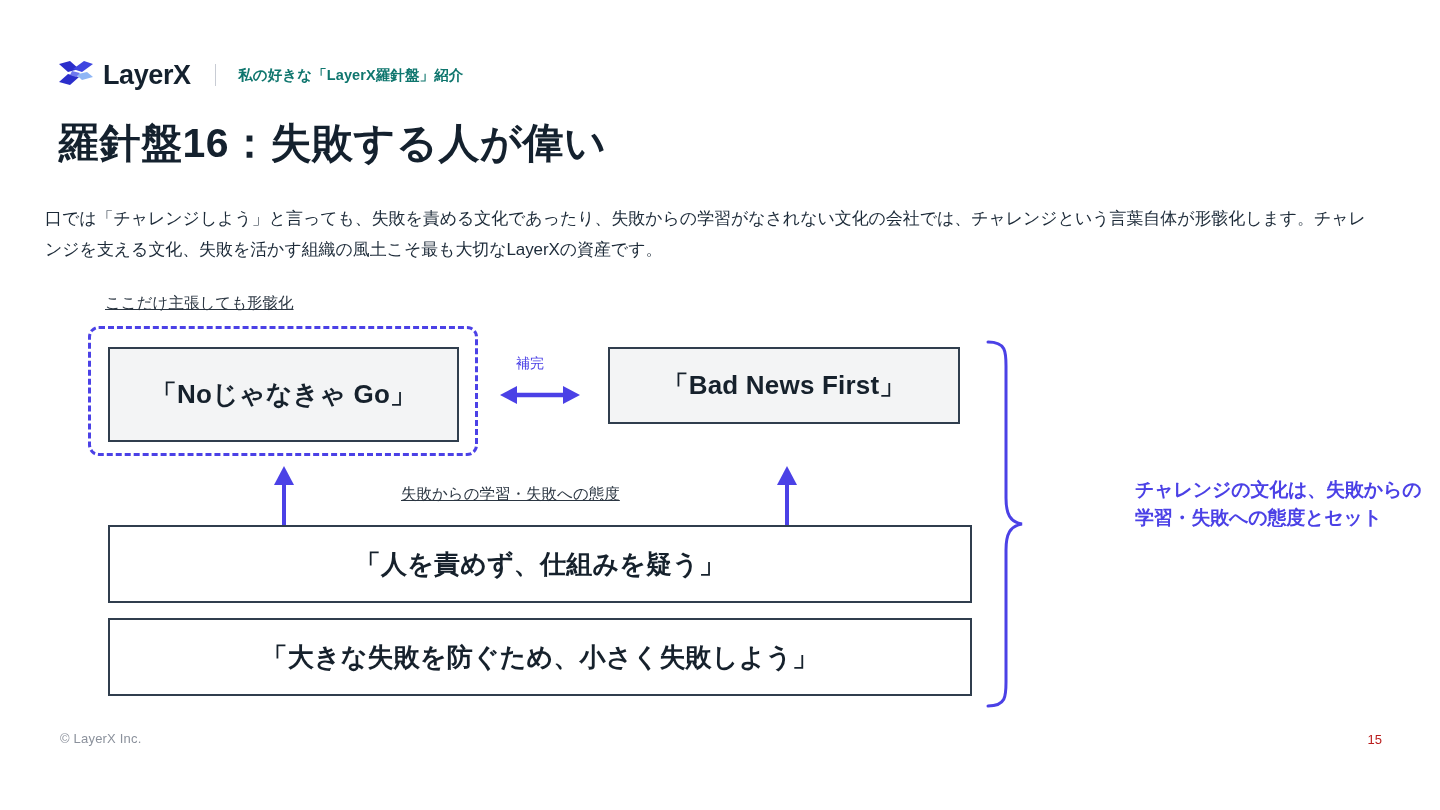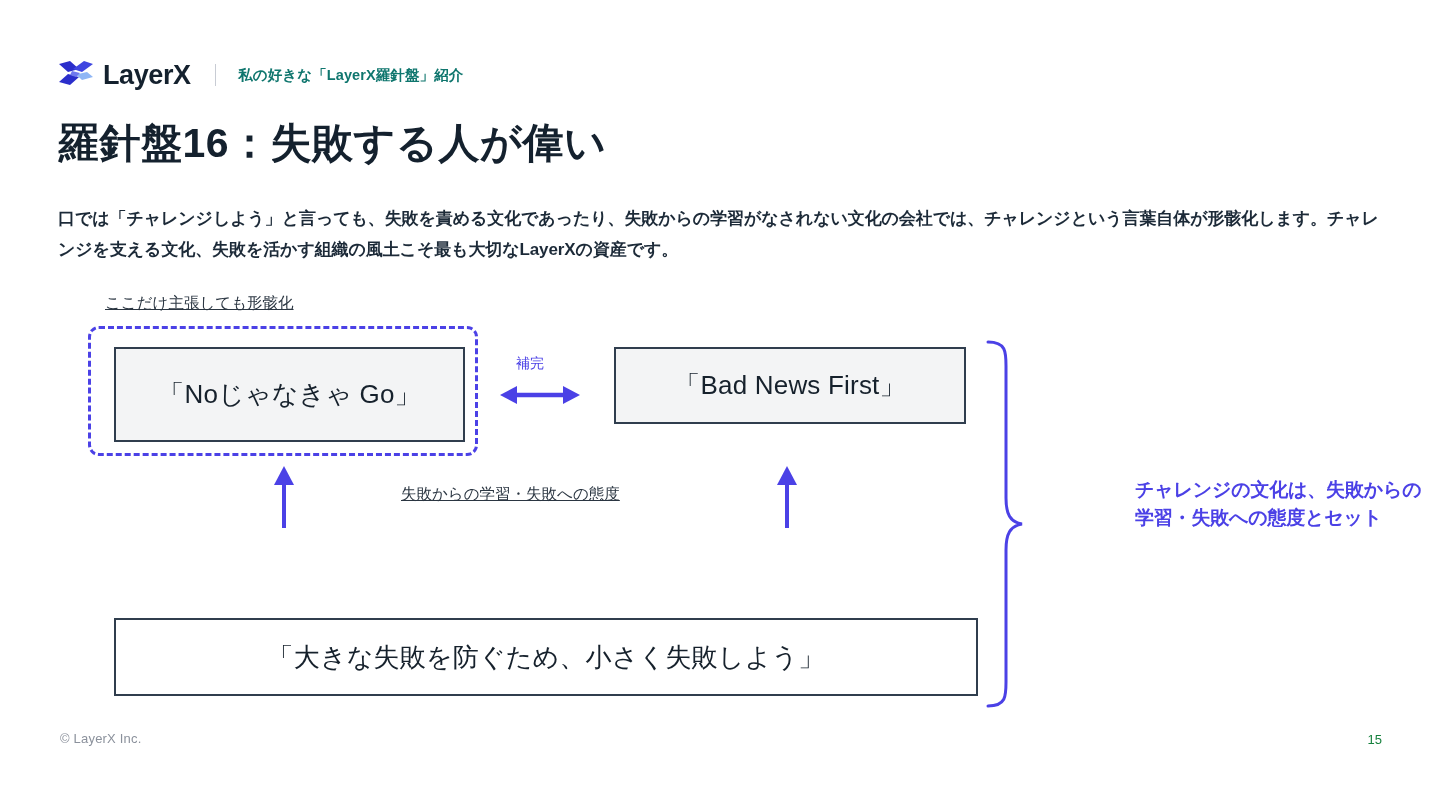--- a/index.html
+++ b/index.html
@@ -54,25 +54,25 @@
     left: 58px;
     top: 118px;
     font-size: 41px;
     font-weight: 700;
     color: #14212e;
     letter-spacing: 0.5px;
     line-height: 1.22;
   }
   #lead-paragraph {
     position: absolute;
-    left: 58px;
+    left: 45px;
     top: 203px;
     width: 1330px;
     font-size: 17px;
-    font-weight: 700;
+    font-weight: 400;
     color: #1c2a38;
     line-height: 1.85;
     letter-spacing: -0.1px;
   }
 
   
   #diagram { position: absolute; left: 0; top: 0; width: 1440px; height: 810px; }
 
   .note-label {
     position: absolute;
@@ -97,23 +97,22 @@
 
   .concept-box {
     position: absolute;
     border: 2px solid #303e4e;
     background: #f3f4f5;
     display: flex;
     align-items: center;
     justify-content: center;
     font-size: 26px;
     color: #16212c;
-    font-weight: 400;
+    font-weight: 700;
     letter-spacing: 0.2px;
-    margin-left: 6px;
   }
   #box-no-go       { left: 108px; top: 347px; width: 351px; height: 95px; }
   #box-bad-news    { left: 608px; top: 347px; width: 352px; height: 77px; }
   #box-blame       { left: 108px; top: 525px; width: 864px; height: 78px;
                       background: #ffffff; }
   #box-small-fail  { left: 108px; top: 618px; width: 864px; height: 78px;
                       background: #ffffff; }
 
   .complement-label {
     position: absolute;
@@ -150,21 +149,21 @@
     top: 731px;
     font-size: 13px;
     color: #8b919c;
     letter-spacing: 0.2px;
   }
   #footer-page-number {
     position: absolute;
     right: 58px;
     top: 732px;
     font-size: 13px;
-    color: #15803d;
+    color: #b91c1c;
   }
 </style>
 </head>
 <body>
 
 <div id="slide-header">
   <span id="logo-mark">
     <svg viewBox="0 0 36 30" width="36" height="30" aria-hidden="true">
       <polygon points="1,4 12,1 21,9 10,12" fill="#2b2ecb"></polygon>
       <polygon points="26,1 35,4 24,12 15,9" fill="#3f46e0"></polygon>
@@ -204,20 +203,21 @@
     <polygon points="16,0 6,19 26,19" fill="#4b41e6"></polygon>
   </svg>
 
   <span class="note-label" id="mid-note">失敗からの学習・失敗への態度</span>
 
   <svg class="arrow-svg" id="arrow-up-right" width="32" height="62">
     <line x1="16" y1="62" x2="16" y2="16" stroke="#4b41e6" stroke-width="4"></line>
     <polygon points="16,0 6,19 26,19" fill="#4b41e6"></polygon>
   </svg>
 
+  <div class="concept-box" id="box-blame">「人を責めず、仕組みを疑う」</div>
 
   <div class="concept-box" id="box-small-fail">「大きな失敗を防ぐため、小さく失敗しよう」</div>
 
   <svg class="arrow-svg" id="brace-right" width="40" height="372">
     <path d="M4,4 C22,4 22,14 22,28 L22,160 C22,176 26,184 38,186
              C26,188 22,196 22,212 L22,344 C22,358 22,368 4,368" fill="none" stroke="#4b41e6" stroke-width="3" stroke-linecap="round"></path>
   </svg>
 
   <div id="brace-caption">チャレンジの文化は、失敗からの学習・失敗への態度とセット</div>
 </div>

